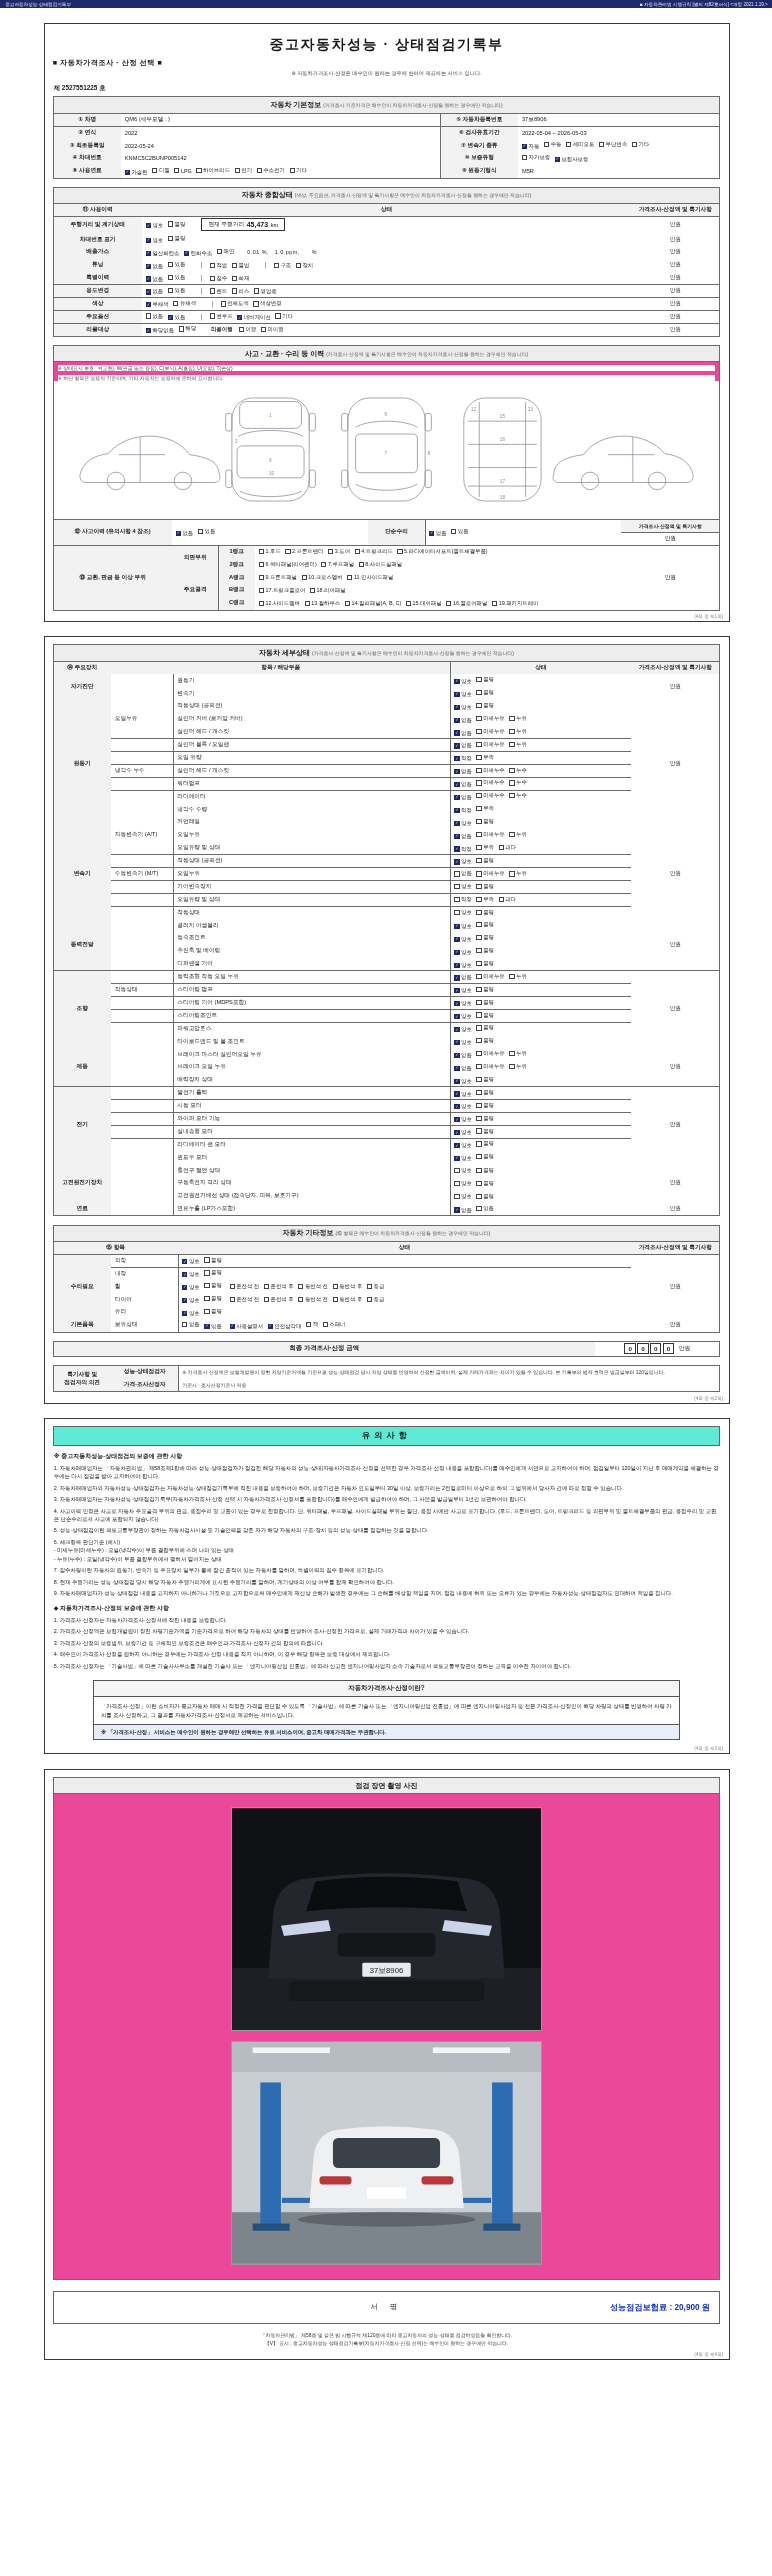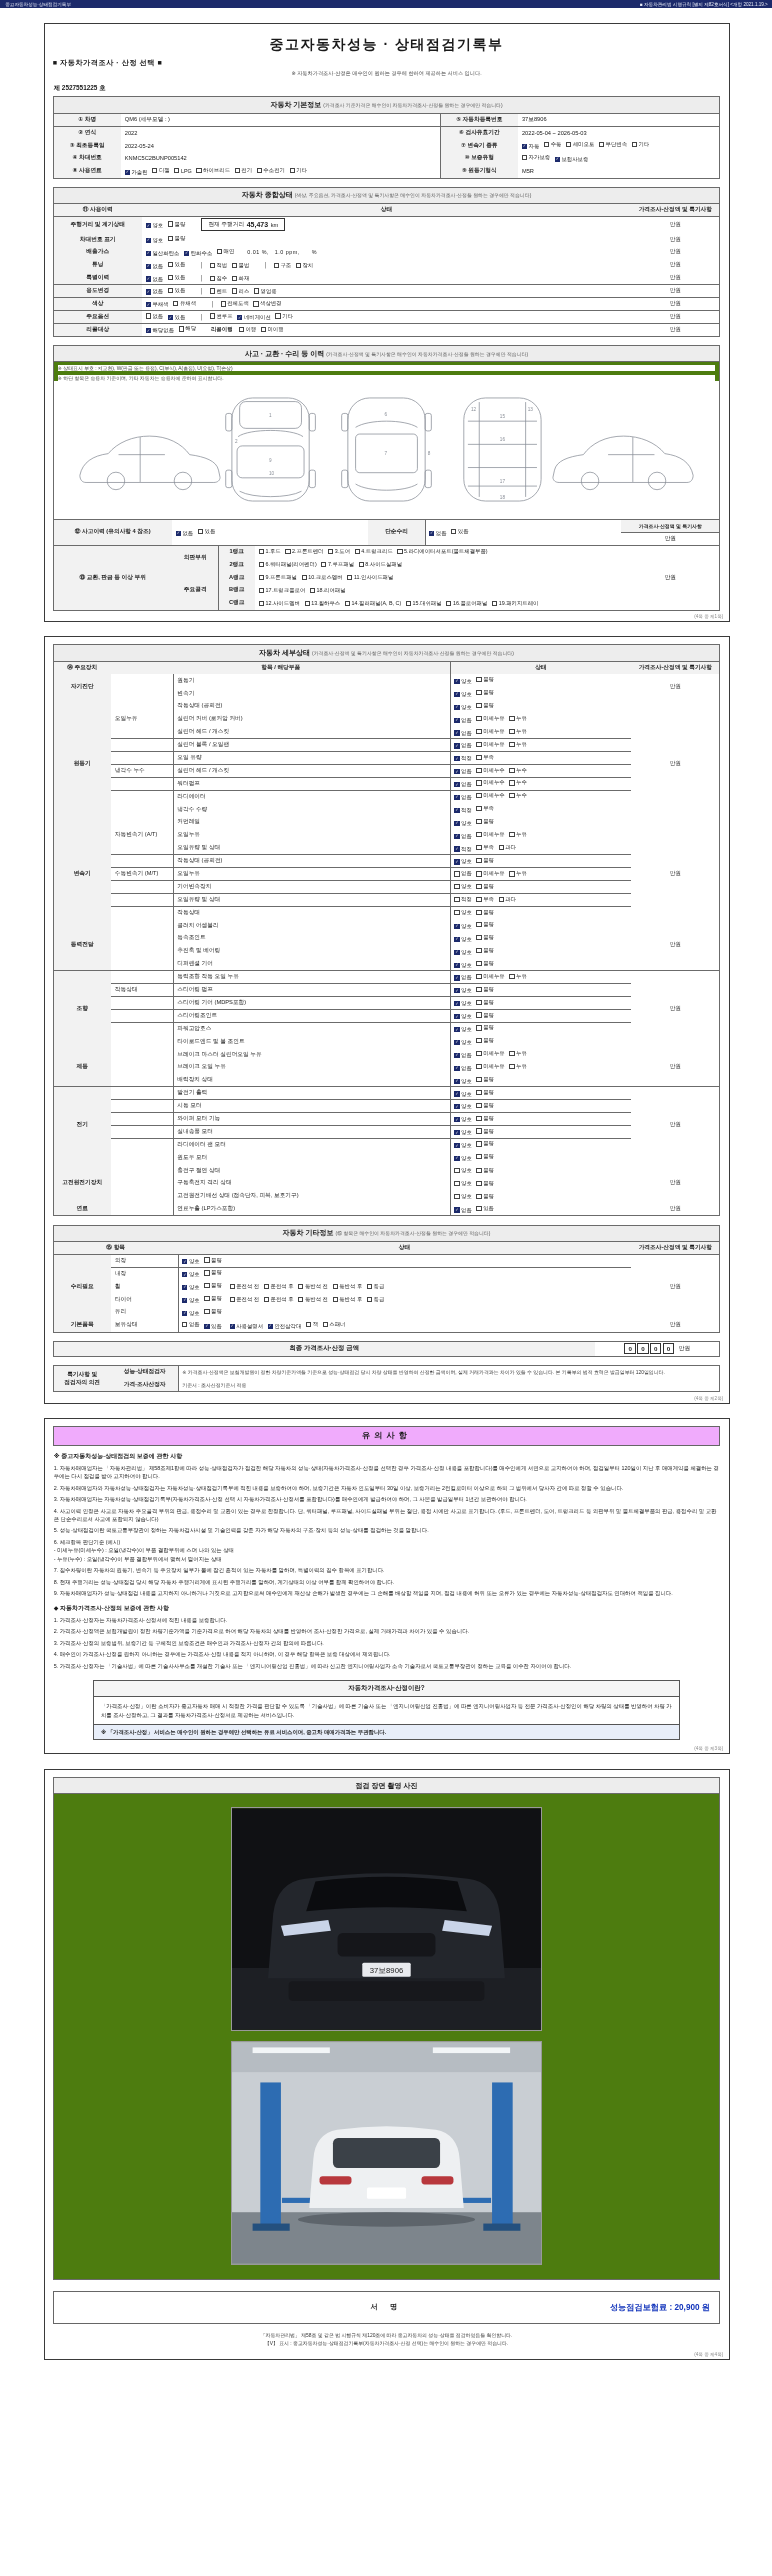--- a/index.html
+++ b/index.html
@@ -10,21 +10,21 @@
 .block { border:1px solid #3a3a3a; margin-top:14.4px; padding:7.2px 8.2px 10.3px; position:relative; background:#fff; }
 .pagemark { position:absolute; right:5.2px; bottom:2.1px; font-size:4.6px; color:#888; }
 .doc-title { text-align:center; font-size:14px; font-weight:bold; letter-spacing:1.5px; margin-top:5.2px; }
 .doc-sub { text-align:left; font-size:7.2px; font-weight:bold; margin-top:4.1px; letter-spacing:0.5px; }
 .doc-note { text-align:center; font-size:5.2px; color:#444; margin-top:2.1px; }
 .doc-no { font-size:6.4px; font-weight:bold; margin:7.2px 0 3.1px 1px; }
 .band { border:0.5px solid #6b6b6b; border-bottom:none; background:#ededed; text-align:center; padding:2.6px 0; font-size:7px; }
 .band b { font-size:7px; }
 .bandnote { font-size:4.9px; color:#555; font-weight:normal; }
 .mt16 { margin-top:8.2px; }
-.tframe { border:0.5px solid #6b6b6b; background:#4d7c0f; }
+.tframe { border:0.5px solid #6b6b6b; background:#ec4899; }
 .hx { display:flex; gap:0.5px; background:#6b6b6b; }
 .vx { display:flex; flex-direction:column; gap:0.5px; background:#6b6b6b; }
 .grow { flex:1 1 auto; min-width:0; }
 .cl { background:#fff; padding:1.5px 3.6px; font-size:5.7px; display:flex; align-items:center; gap:3.1px; min-height:12.4px; }
 .cl.hd { background:#f2f2f2; font-weight:bold; justify-content:center; text-align:center; }
 .cl.ctr { justify-content:center; }
 .wrapok { flex-wrap:wrap; row-gap:1px; }
 .w70{width:36px;flex:0 0 36px;} .w90{width:46px;flex:0 0 46px;} .w110{width:57px;flex:0 0 57px;}
 .w120{width:62px;flex:0 0 62px;} .w130{width:67px;flex:0 0 67px;} .w150{width:77px;flex:0 0 77px;}
 .w170{width:88px;flex:0 0 88px;} .w190{width:98px;flex:0 0 98px;} .w230{width:118px;flex:0 0 118px;}
@@ -40,31 +40,31 @@
 .mile { display:inline-flex; align-items:center; gap:2.6px; border:0.8px solid #333; padding:1.5px 6.2px; margin-left:8.2px; font-size:5.7px; background:#fff; }
 .mile b { font-size:7px; }
 .extra { font-size:5.4px; color:#222; margin-left:5.2px; letter-spacing:0.5px; }
 .sublab { font-size:5.4px; font-weight:bold; margin:0 3.1px 0 7.2px; }
 .legend { font-size:4.9px; color:#444; margin:3.1px 4.1px 0; background:#fff; }
 .diagwrap { display:flex; justify-content:center; padding:4.1px 0 5.2px; background:#fff; }
 .dcontents { display:contents; }
 .tiny { font-size:4.9px; color:#333; line-height:1.45; }
 .pre { white-space:pre-line; }
 .digit { width:11.3px; height:11.3px; border:0.5px solid #333; display:inline-flex; align-items:center; justify-content:center; font-weight:bold; font-size:6.2px; margin-right:1.5px; }
-.notice-title { text-align:center; font-weight:bold; font-size:8.2px; letter-spacing:4.1px; border:0.5px solid #666; background:#f0abfc; padding:3.1px; margin-bottom:6.2px; }
+.notice-title { text-align:center; font-weight:bold; font-size:8.2px; letter-spacing:4.1px; border:0.5px solid #666; background:#5eead4; padding:3.1px; margin-bottom:6.2px; }
 .nsec { font-size:6px; font-weight:bold; margin:6.2px 1px 2.1px; }
 .nitem { font-size:5.4px; line-height:1.55; margin:3.1px 1px; white-space:pre-line; color:#222; }
 .pbox { border:0.6px solid #555; width:88%; margin:10.3px auto 3.1px; }
 .pbox .bt { border-bottom:0.5px solid #555; text-align:center; font-weight:bold; font-size:6.4px; padding:3.1px; background:#f5f5f5; }
 .pbox .bb { padding:4.6px 7.2px; font-size:5.4px; line-height:1.6; }
 .pbox .bn { padding:3.6px 7.2px; font-size:5.4px; font-weight:bold; background:#e8eef9; border-top:0.5px solid #555; }
 .photosbody { padding:7.2px 0 9.3px; text-align:center; }
 .photo { display:inline-block; margin:5.2px auto; border:0.5px solid #999; line-height:0; }
 .signrow { border:0.5px solid #666; margin-top:10.3px; display:grid; grid-template-columns:1fr auto 1fr; align-items:center; min-height:33px; padding:0 9.3px; }
-.sign-label { font-size:7.2px; font-weight:bold; letter-spacing:5.2px; }
+.sign-label { font-size:7.2px; font-weight:normal; letter-spacing:5.2px; }
 .premium { justify-self:end; color:#1133bb; font-size:8.2px; font-weight:bold; }
 .footer { text-align:center; font-size:4.9px; color:#333; margin-top:8.2px; line-height:1.7; }
 </style>
 </head>
 <body>
 
 <div class="topbar">
   <span>중고자동차성능·상태점검기록부</span>
   <span>■ 자동차관리법 시행규칙 [별지 제82호서식] &lt;개정 2021.1.19.&gt;</span>
 </div>

